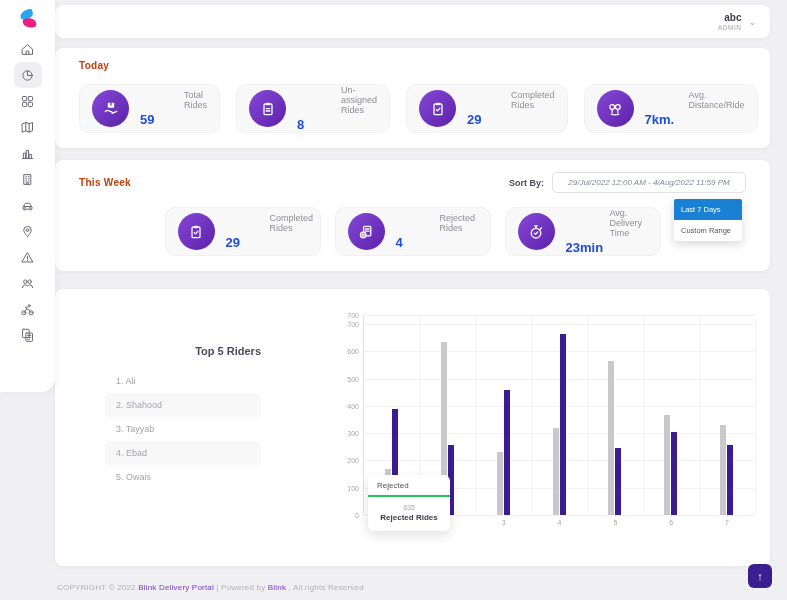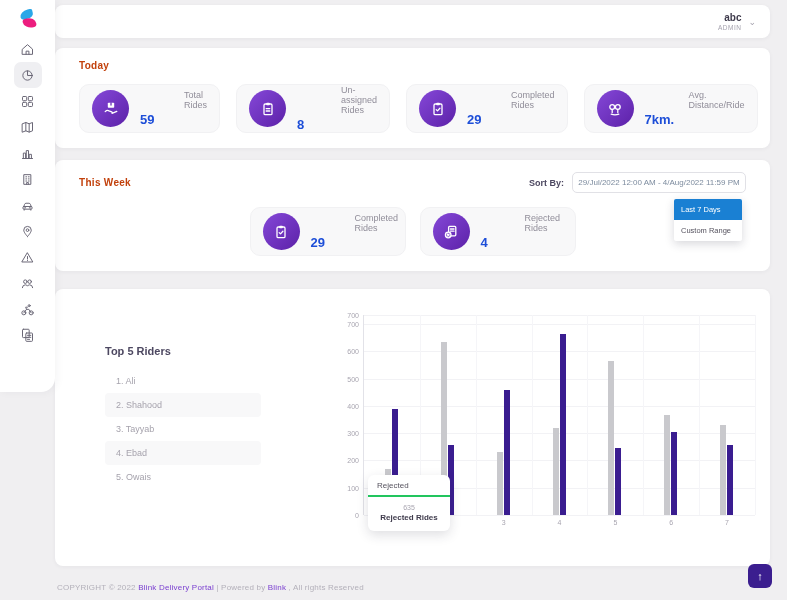--- a/index.html
+++ b/index.html
@@ -46,32 +46,32 @@
     background:linear-gradient(135deg,#8548d8,#5c21a8);
     display:flex; align-items:center; justify-content:center; }
   .stat-icon svg { stroke:#fff; fill:none; stroke-width:1.3; stroke-linecap:round; stroke-linejoin:round; }
   .stat-label { font-size:9px; color:#908d99;margin-left:44px; }
   .stat-value { font-size:13px; font-weight:bold; color:#1d4ed8; margin-top:2px; }
   
   .week-card { margin-top:12px; position:relative; }
   .week-head { display:flex; justify-content:space-between; align-items:center; }
   .sort-wrap { display:flex; align-items:center; gap:8px; }
   .sort-label { font-size:9px; font-weight:bold; color:#4d4861; }
-  .date-input { width:174px; height:21px; border:1px solid #e1e1e6; border-radius:5px;
+  .date-input { width:194px; height:21px; border:1px solid #e1e1e6; border-radius:5px;
     background:#fff; font-size:8px; color:#7c8b9e; display:flex; align-items:center;
-    justify-content:center; cursor:pointer; }
+    justify-content:center; cursor:pointer;font-style:italic; }
   .week-cards { display:flex; justify-content:center; gap:14px; margin-top:14px; }
   .dropdown { position:absolute; right:28px; top:39px; width:68px; background:#fff;
     border-radius:2px; box-shadow:0 3px 10px rgba(40,40,60,.18); z-index:12; overflow:hidden; }
   .dd-item { font-size:7.5px; padding:6px 7px; color:#55525e; cursor:pointer; }
   .dd-item.selected { background:#1a80d3; color:#fff; }
   
   .chart-card { margin-top:18px; height:277px; position:relative; }
   .riders { position:absolute; left:50px; top:56px; width:156px; }
-  .riders-title { text-align:left; font-size:11px; font-weight:bold; color:#4d4861; margin-bottom:12px; }
+  .riders-title { text-align:right; font-size:11px; font-weight:bold; color:#4d4861; margin-bottom:12px; }
   .rider-row { font-size:9px; color:#a6a3ad; padding:7px 11px; border-radius:4px; }
   .rider-row:nth-child(odd) { background:#f8f8f9; }
   .plot { position:absolute; left:308px; top:26px; width:392px; height:200px;
     border-left:1px solid #e2e2e8; }
   .hgl { position:absolute; left:0; right:0; height:1px; background:#f2f2f5; }
   .vgl { position:absolute; top:0; bottom:0; width:1px; background:#f5f5f8; }
   .ylab { position:absolute; right:100%; margin-right:5px; font-size:7px; color:#a8a5b0;
     transform:translateY(-50%); white-space:nowrap; }
   .xlab { position:absolute; top:204px; font-size:7px; color:#a8a5b0; transform:translateX(-50%); }
   .bar { position:absolute; bottom:0; width:6px; }
@@ -282,20 +282,33 @@
           <svg width="18" height="18" viewBox="0 0 18 18">
               <rect x="6.6" y="3.4" width="7.2" height="9.4" rx="1"></rect>
               <path d="M8.4 6 H12 M8.4 8.2 H12"></path>
               <circle cx="6.2" cy="12" r="2.8" fill="#7b3fc9" stroke="#fff"></circle>
               <path d="M5.2 11 l2 2 M7.2 11 l-2 2"></path>
             </svg>
         </span>
         <div>
           <div class="stat-label">Rejected Rides</div>
           <div class="stat-value">4</div>
+        </div>
+      </div>
+      <div class="stat-card fixed">
+        <span class="stat-icon">
+          <svg width="18" height="18" viewBox="0 0 18 18">
+              <circle cx="9" cy="10.2" r="4.8"></circle>
+              <path d="M7.6 2.8 H10.4 M9 2.8 V5.2 M13.2 6 l1.3-1.3"></path>
+              <path d="M7.3 10.2 l1.2 1.2 2.2-2.4"></path>
+            </svg>
+        </span>
+        <div>
+          <div class="stat-label">Avg. Delivery Time</div>
+          <div class="stat-value">23min</div>
         </div>
       </div>
     </div>
   </div>
 
   <div class="card chart-card">
     <div class="riders">
       <div class="riders-title">Top 5 Riders</div>
       <div class="rider-row">1. Ali</div>
       <div class="rider-row">2. Shahood</div>

